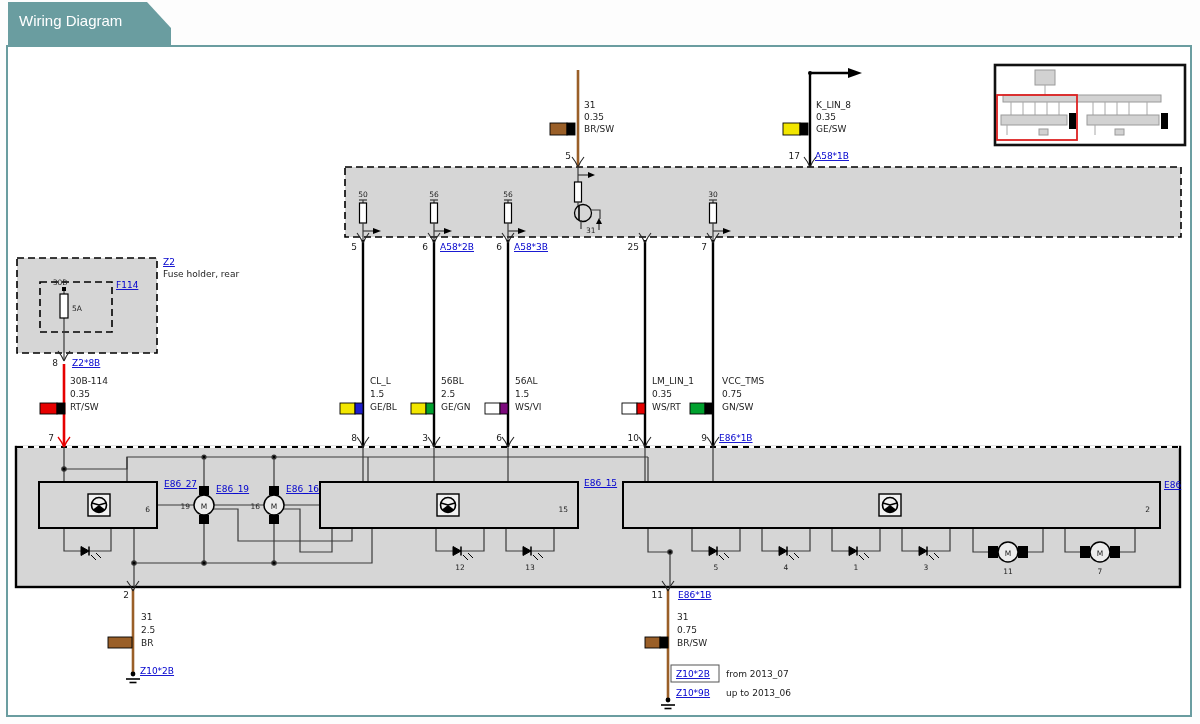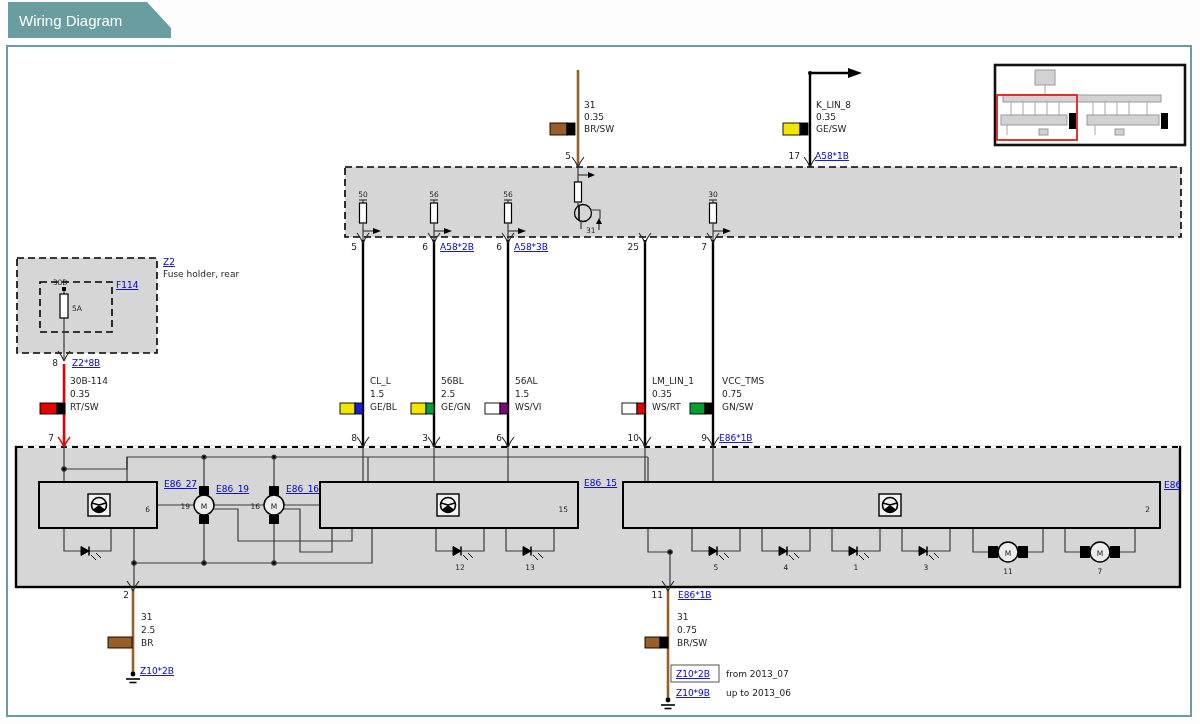--- a/index.html
+++ b/index.html
@@ -1,19 +1,19 @@
 <!DOCTYPE html>
 <html><head>
 <meta charset="utf-8">
 <style>
   html,body{margin:0;padding:0;background:#fdfdfd;width:1200px;height:724px;position:relative;overflow:hidden;
     font-family:"Liberation Sans", sans-serif;}
   .frame{position:absolute;left:6px;top:45px;width:1186px;height:672px;border:2px solid #6a9da0;
     background:#ffffff;box-sizing:border-box;z-index:1;}
-  .tab{position:absolute;left:8px;top:2px;width:163px;height:36px;background:#6a9da0;
+  .tab{position:absolute;left:8px;top:2px;width:163px;height:45px;background:#6a9da0;
     clip-path:polygon(0 0,139px 0,163px 26px,163px 45px,0 45px);
     color:#ffffff;font-size:15px;display:flex;align-items:flex-start;padding:10px 0 0 11px;
     box-sizing:border-box;z-index:3;}
   svg{position:absolute;left:0;top:0;z-index:2;}
   svg text{font-family:"DejaVu Sans", sans-serif;font-size:9px;fill:#1c1c1c;}
   text.link{fill:#0000cd;text-decoration:underline;cursor:pointer;}
   text.sm{font-size:7.5px;}
   .boxdash{fill:#d6d6d6;stroke:#000;stroke-width:1.6;stroke-dasharray:7 4;}
   .modbox{fill:#d6d6d6;stroke:#000;stroke-width:2.4;}
   .comp{fill:#d6d6d6;stroke:#000;stroke-width:2;}

